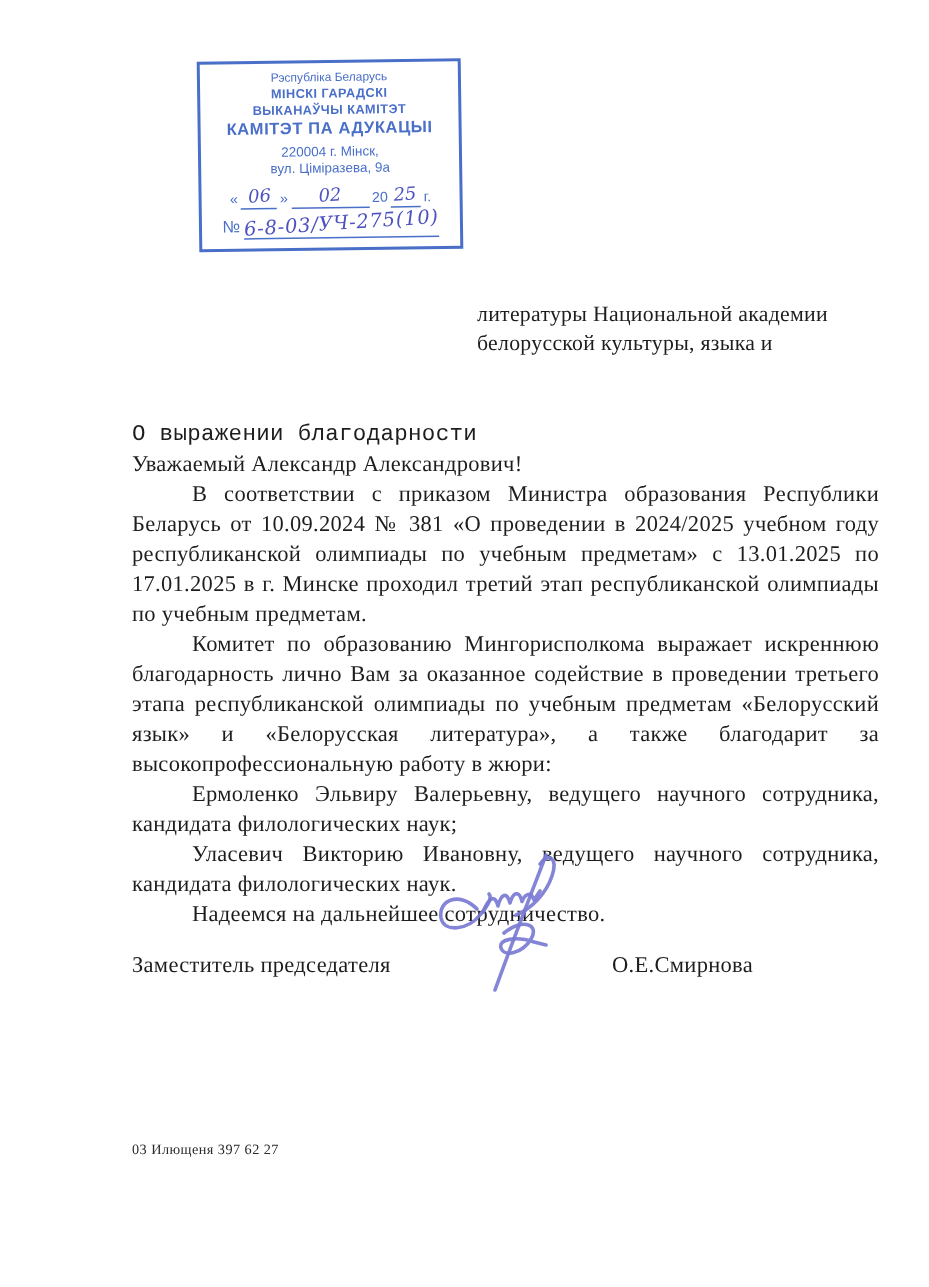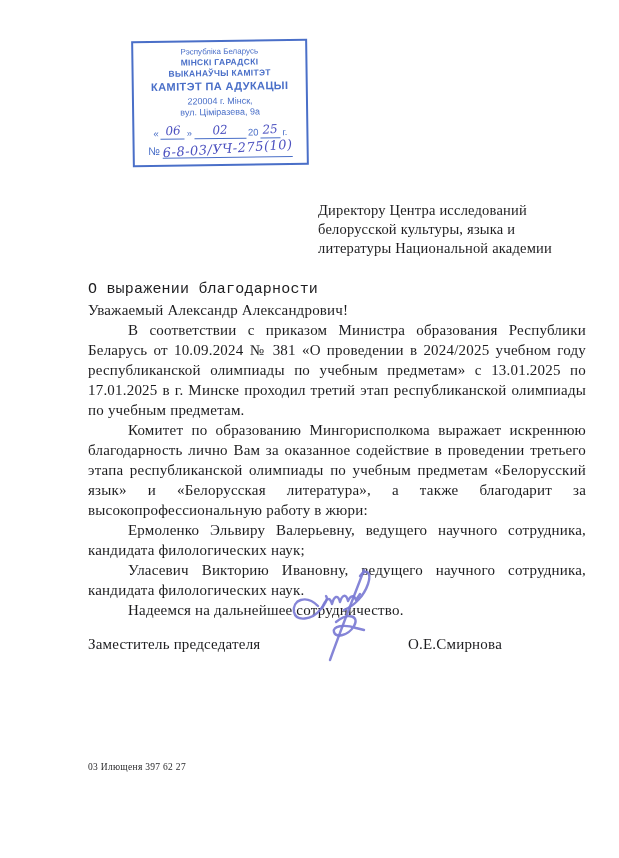--- a/index.html
+++ b/index.html
@@ -128,23 +128,22 @@
       <span class="blank year"><span class="hw">25</span></span>
       <span>г.</span>
     </div>
     <div class="s-num">
       <span>№</span>
       <span class="blank num"><span class="hw">6-8-03/УЧ-275(10)</span></span>
     </div>
   </div>
 
   <div class="addressee">
-    <div>Директору Центра исследований</div>
+    <div>литературы Национальной академии</div>
     <div>белорусской культуры, языка и</div>
-    <div>литературы Национальной академии</div>
   </div>
 
   <div class="subject">О выражении благодарности</div>
 
   <div class="body">
     <div class="salutation">Уважаемый Александр Александрович!</div>
     <p>В соответствии с приказом Министра образования Республики Беларусь от 10.09.2024 № 381 «О проведении в 2024/2025 учебном году республиканской олимпиады по учебным предметам» с 13.01.2025 по 17.01.2025 в г. Минске проходил третий этап республиканской олимпиады по учебным предметам.</p>
     <p>Комитет по образованию Мингорисполкома выражает искреннюю благодарность лично Вам за оказанное содействие в проведении третьего этапа республиканской олимпиады по учебным предметам «Белорусский язык» и «Белорусская литература», а также благодарит за высокопрофессиональную работу в жюри:</p>
     <p>Ермоленко Эльвиру Валерьевну, ведущего научного сотрудника, кандидата филологических наук;</p>
     <p>Уласевич Викторию Ивановну, ведущего научного сотрудника, кандидата филологических наук.</p>

